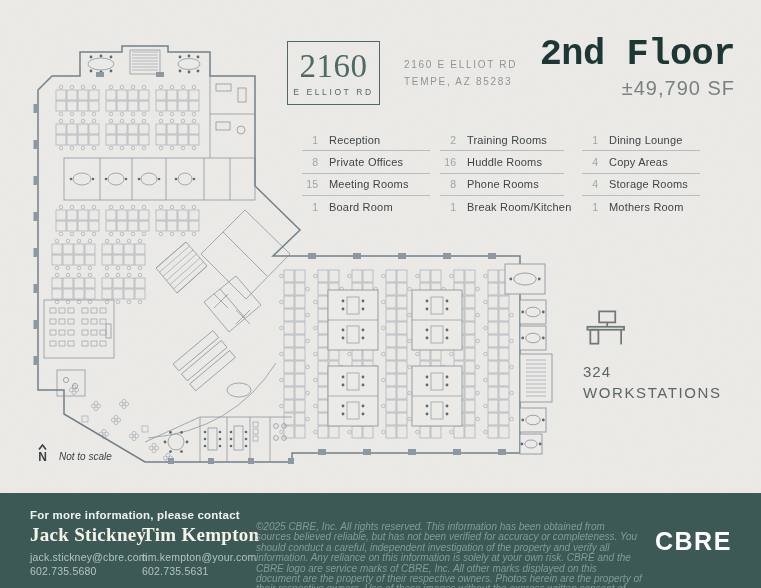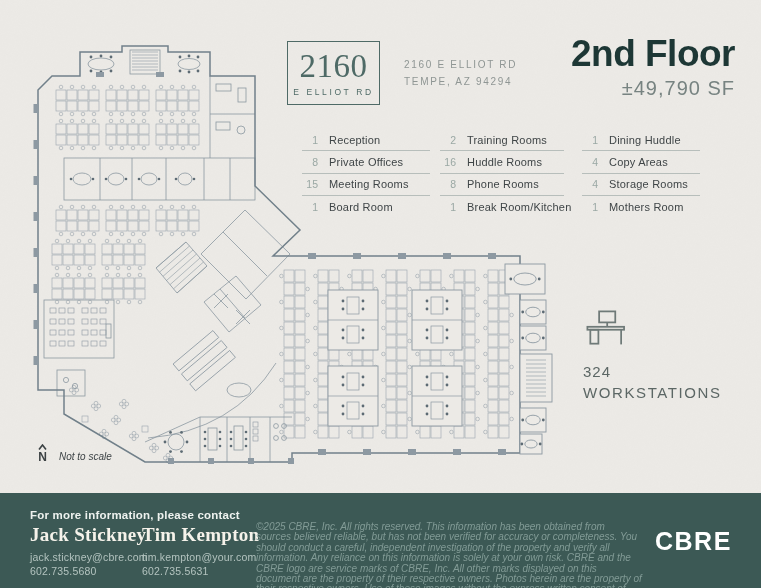--- a/index.html
+++ b/index.html
@@ -16,21 +16,21 @@
     border:1.5px solid var(--teal,#4E6A66);display:flex;flex-direction:column;
     align-items:center;justify-content:center;box-sizing:border-box;}
   .logo-num{font-family:"Liberation Serif",serif;font-size:33px;line-height:1;
     color:var(--teal,#4E6A66);letter-spacing:.5px;}
   .logo-street{font-size:8.5px;letter-spacing:2.6px;color:var(--teal,#4E6A66);margin-top:4px;}
 
   .addr{position:absolute;left:404px;top:56px;font-size:10px;letter-spacing:1.7px;
     color:var(--muted,#8F9694);line-height:17px;}
 
   .title-wrap{position:absolute;right:26px;top:35px;text-align:right;}
-  .floor-title{font-family:Liberation Sans, sans-serif;font-weight:700;font-size:37px;
+  .floor-title{font-family:Liberation Mono, monospace;font-weight:700;font-size:37px;
     line-height:1.05;color:var(--teal-dark,#1D3735);letter-spacing:-.5px;}
   .floor-area{font-size:20px;color:#778381;letter-spacing:1px;margin-top:3px;}
 
   
   .amen{position:absolute;left:302px;top:129px;display:flex;}
   .amen .col{display:flex;flex-direction:column;}
   .amen .col1{width:128px;margin-right:10px;}
   .amen .col2{width:124px;margin-right:18px;}
   .amen .col3{width:118px;}
   .arow{display:flex;align-items:center;height:22.4px;box-sizing:border-box;}
@@ -850,21 +850,21 @@
       </g>
     </svg>
 
   <div class="logo-box">
     <div class="logo-num">2160</div>
     <div class="logo-street">E ELLIOT RD</div>
   </div>
 
   <div class="addr">
     <div>2160 E ELLIOT RD</div>
-    <div>TEMPE, AZ 94294</div>
+    <div>TEMPE, AZ 85283</div>
   </div>
 
   <div class="title-wrap">
     <div class="floor-title">2nd Floor</div>
     <div class="floor-area">±49,790 SF</div>
   </div>
 
   <div class="amen">
     <div class="col col1">
       <div class="arow rule">
@@ -898,21 +898,21 @@
           <span class="lbl">Phone Rooms</span>
         </div>
       <div class="arow">
           <span class="num">1</span>
           <span class="lbl">Break Room/Kitchen</span>
         </div>
     </div>
     <div class="col col3">
       <div class="arow rule">
           <span class="num">1</span>
-          <span class="lbl">Dining Huddle</span>
+          <span class="lbl">Dining Lounge</span>
         </div>
       <div class="arow rule">
           <span class="num">4</span>
           <span class="lbl">Copy Areas</span>
         </div>
       <div class="arow rule">
           <span class="num">4</span>
           <span class="lbl">Storage Rooms</span>
         </div>
       <div class="arow">

